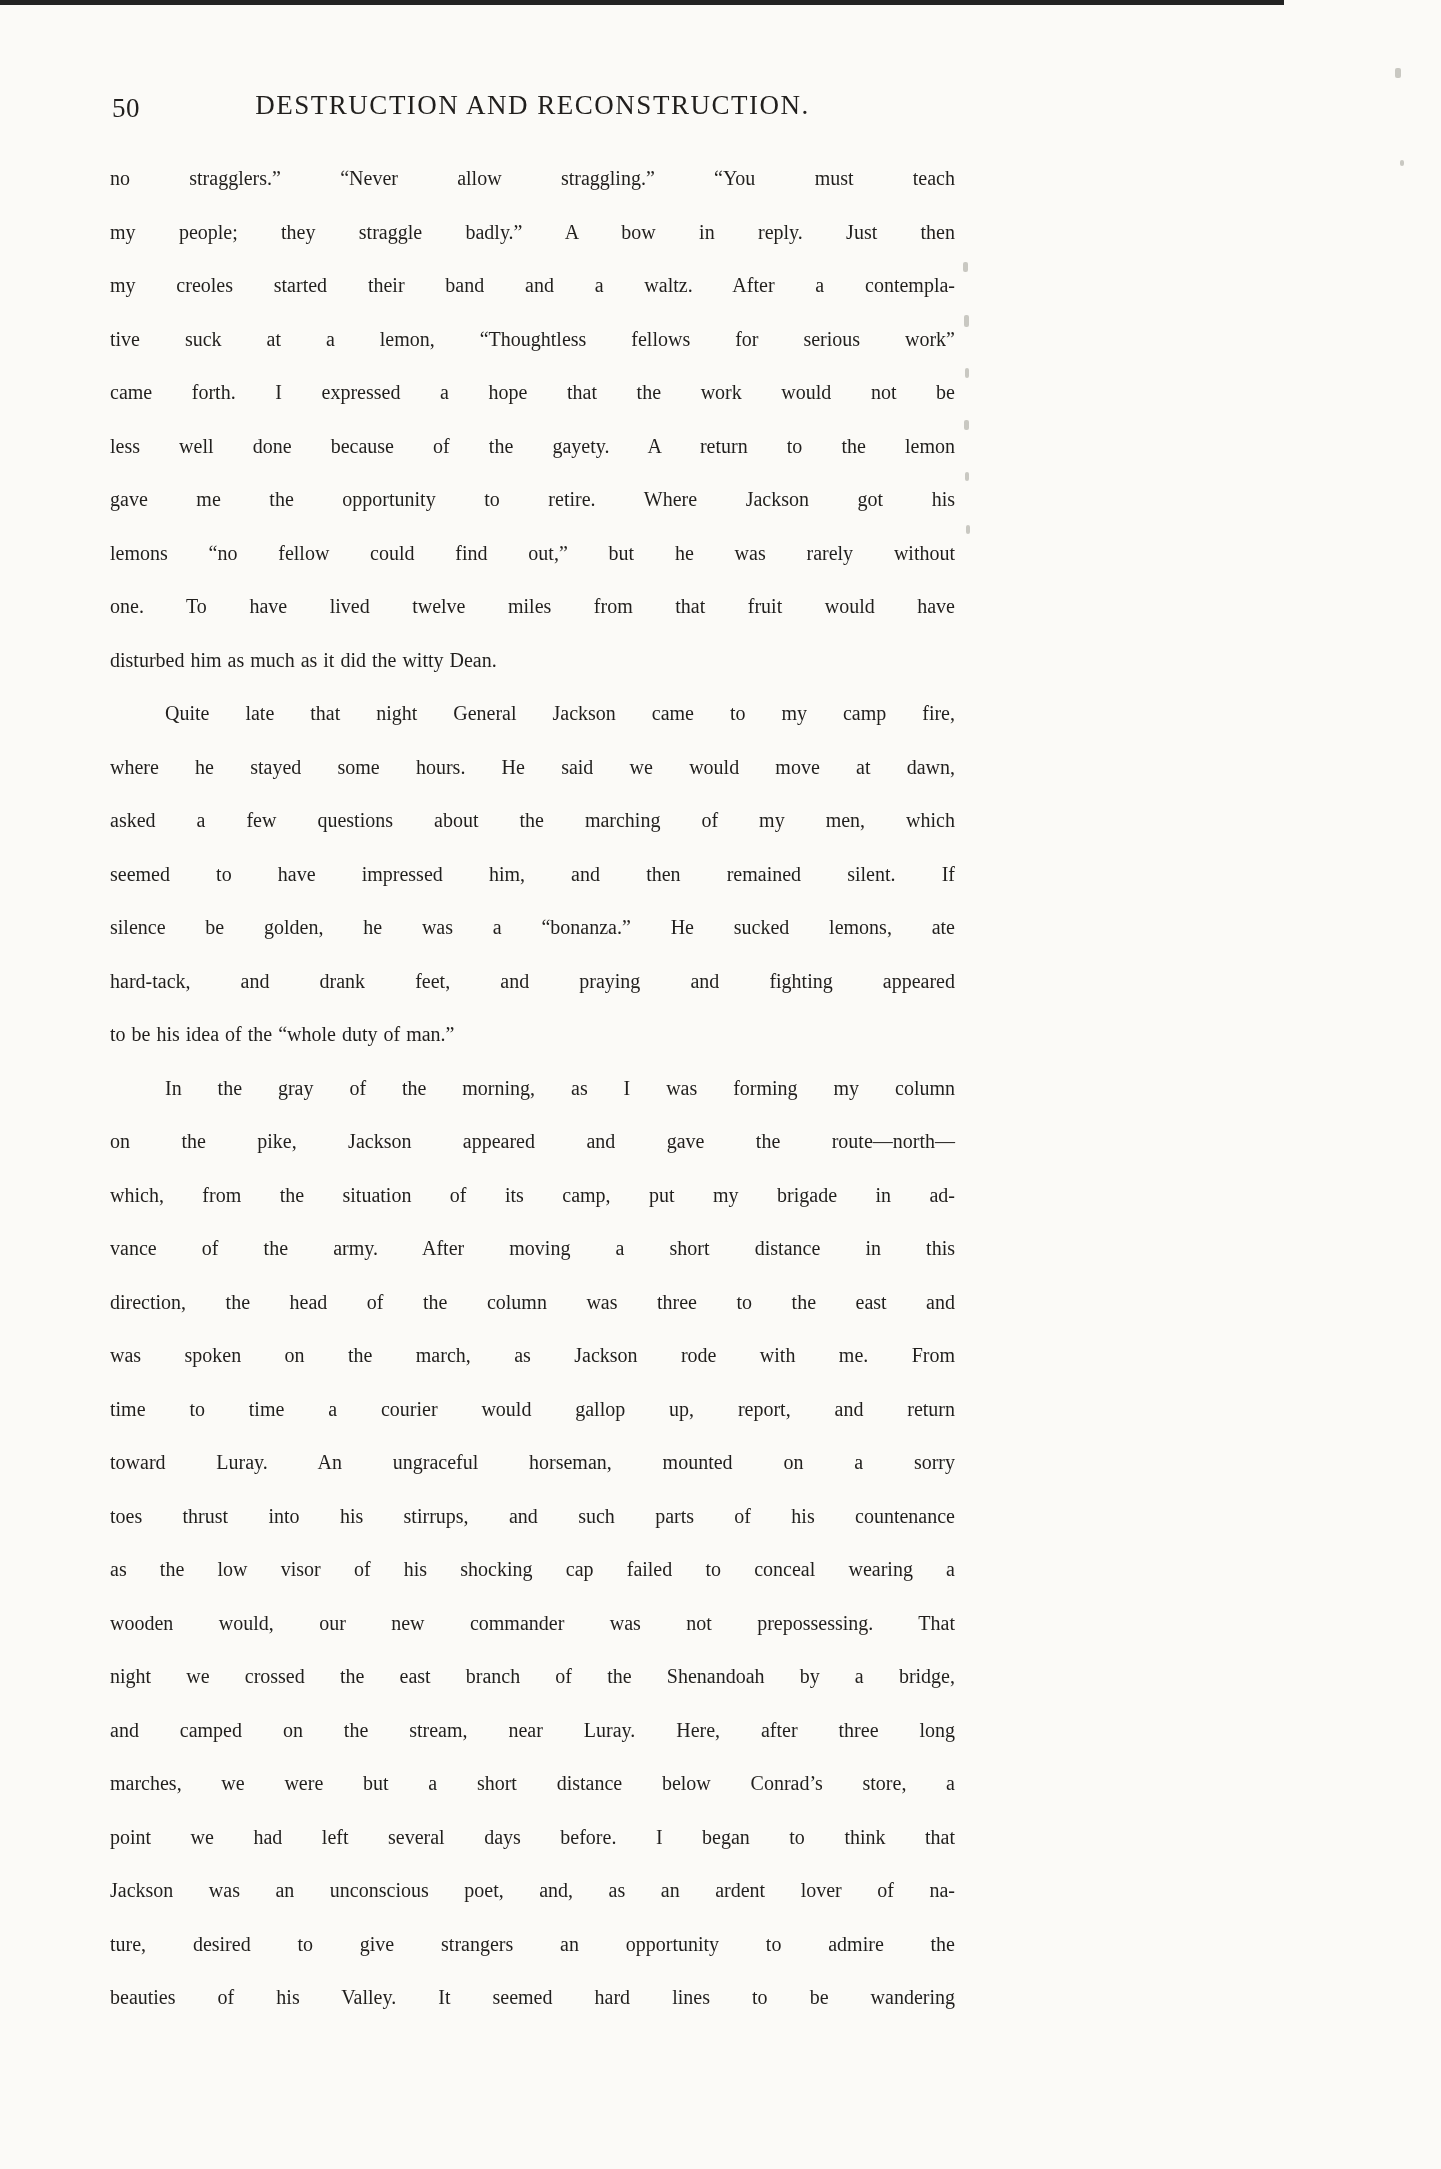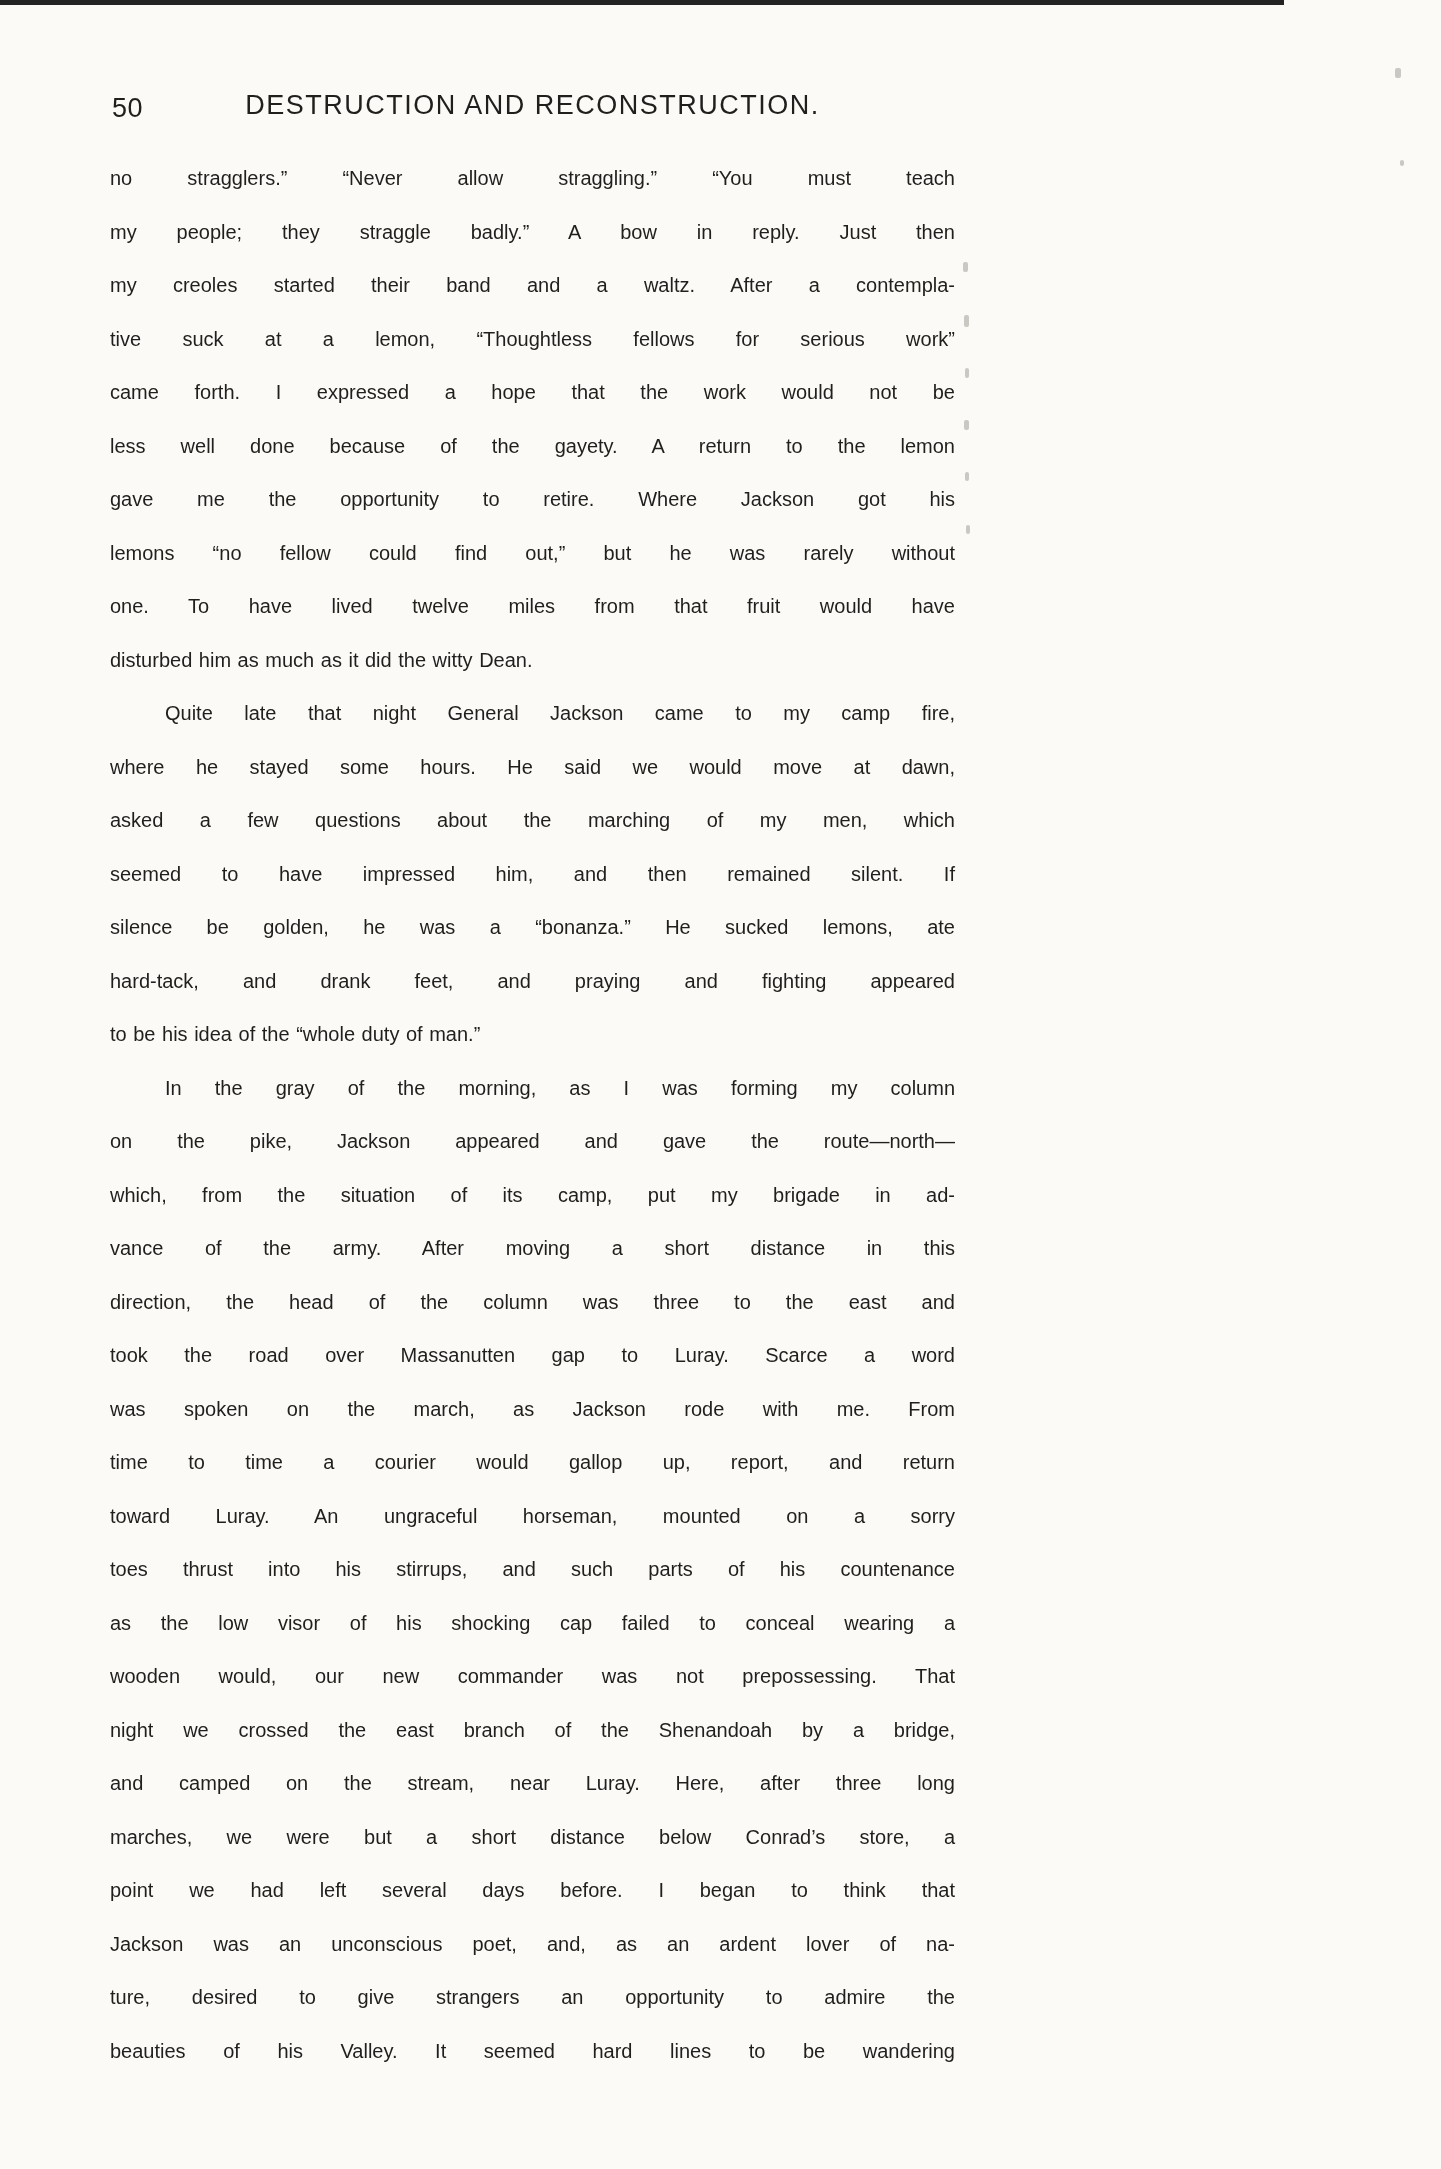--- a/index.html
+++ b/index.html
@@ -4,21 +4,21 @@
 <style>
   * { margin: 0; padding: 0; box-sizing: border-box; }
   html, body { background: #ffffff; }
 
   .page {
     position: relative;
     width: 1441px;
     height: 2169px;
     background: var(--paper, #fbfaf7);
     overflow: hidden;
-    font-family: Liberation Sans, sans-serif;
+    font-family: Liberation Serif, serif;
     color: var(--ink, #211f1d);
   }
 
   
   .running-head {
     position: absolute;
     left: 110px;
     top: 90px;
     width: 845px;
     height: 40px;
@@ -104,21 +104,20 @@
         <div class="line">silence be golden, he was a “bonanza.”  He sucked lemons, ate</div>
         <div class="line">hard-tack, and drank feet, and praying and fighting appeared</div>
         <div class="line line-last">to be his idea of the “whole duty of man.”</div>
       </div>
       <div class="para">
         <div class="line line-indent">In the gray of the morning, as I was forming my column</div>
         <div class="line">on the pike, Jackson appeared and gave the route—north—</div>
         <div class="line">which, from the situation of its camp, put my brigade in ad-</div>
         <div class="line">vance of the army.  After moving a short distance in this</div>
         <div class="line">direction, the head of the column was three to the east and</div>
-        <div class="line">took the road over Massanutten gap to Luray.  Scarce a word</div>
         <div class="line">was spoken on the march, as Jackson rode with me.  From</div>
         <div class="line">time to time a courier would gallop up, report, and return</div>
         <div class="line">toward Luray.  An ungraceful horseman, mounted on a sorry</div>
         <div class="line">toes thrust into his stirrups, and such parts of his countenance</div>
         <div class="line">as the low visor of his shocking cap failed to conceal wearing a</div>
         <div class="line">wooden would, our new commander was not prepossessing.  That</div>
         <div class="line">night we crossed the east branch of the Shenandoah by a bridge,</div>
         <div class="line">and camped on the stream, near Luray.  Here, after three long</div>
         <div class="line">marches, we were but a short distance below Conrad’s store, a</div>
         <div class="line">point we had left several days before.  I began to think that</div>

